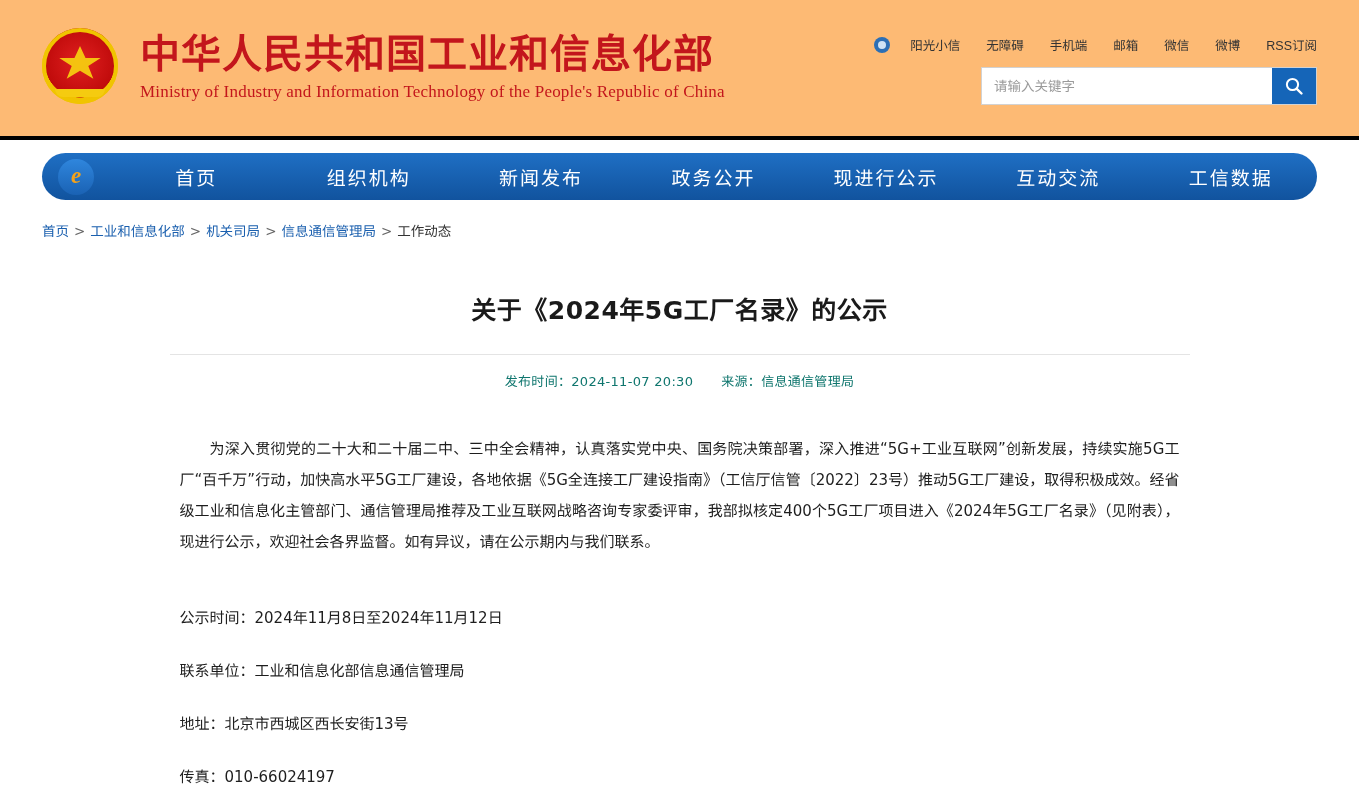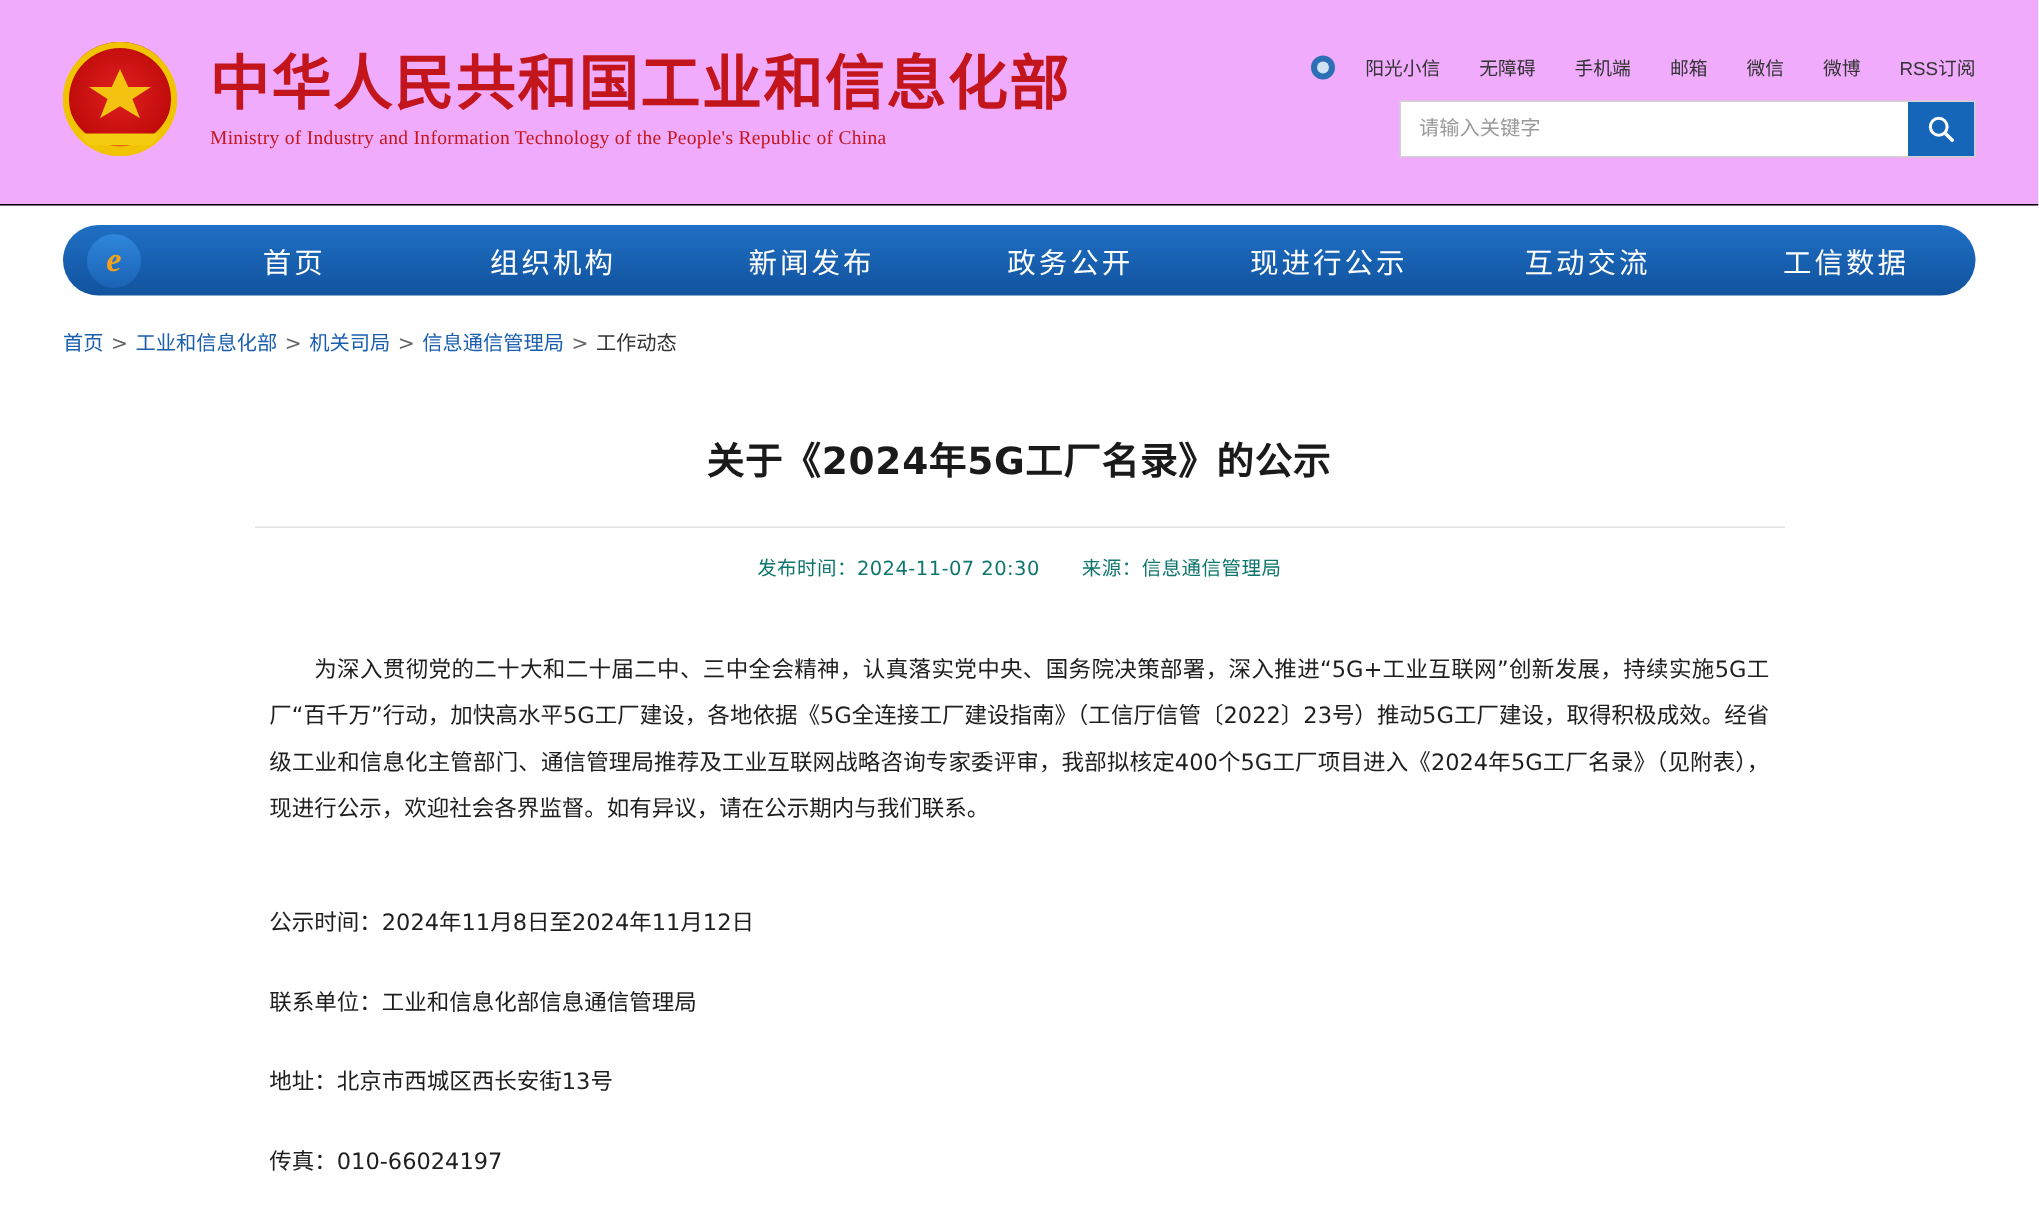--- a/index.html
+++ b/index.html
@@ -12,22 +12,22 @@
     width: 1359px;
     min-height: 811px;
     position: relative;
     overflow: hidden;
   }
 
   
   .header {
     position: relative;
     height: 136px;
-    border-bottom: 1px solid #000000;
-    background: #f0abfc;
+    border-bottom: 4px solid #000000;
+    background: #fdba74;
   }
   .logo-block {
     position: absolute;
     left: 42px;
     top: 28px;
     display: flex;
     align-items: center;
   }
   .emblem {
     width: 76px;
@@ -65,21 +65,21 @@
     font-family: "DejaVu Sans", "Liberation Sans", sans-serif;
     font-size: 40px;
     font-weight: bold;
     color: #c3161c;
     letter-spacing: 1px;
     line-height: 1.15;
     white-space: nowrap;
   }
   .title-en {
     font-family: "Liberation Serif", serif;
-    font-size: 13px;
+    font-size: 17px;
     color: #c3161c;
     letter-spacing: .2px;
     margin-top: 5px;
     white-space: nowrap;
   }
   .title-wrap { margin-left: 22px; }
 
   .toplinks {
     position: absolute;
     right: 42px;
@@ -112,21 +112,21 @@
     width: 8px;
     height: 8px;
     background: #cfe3f5;
     border-radius: 50%;
   }
   .search-row {
     position: absolute;
     right: 42px;
     top: 67px;
     display: flex;
-    width: 384px;
+    width: 336px;
     height: 38px;
     border: 1px solid #d2d2d2;
     box-sizing: border-box;
   }
   .search-input {
     flex: 1;
     border: none;
     outline: none;
     padding: 0 12px;
     font-size: 13.5px;

